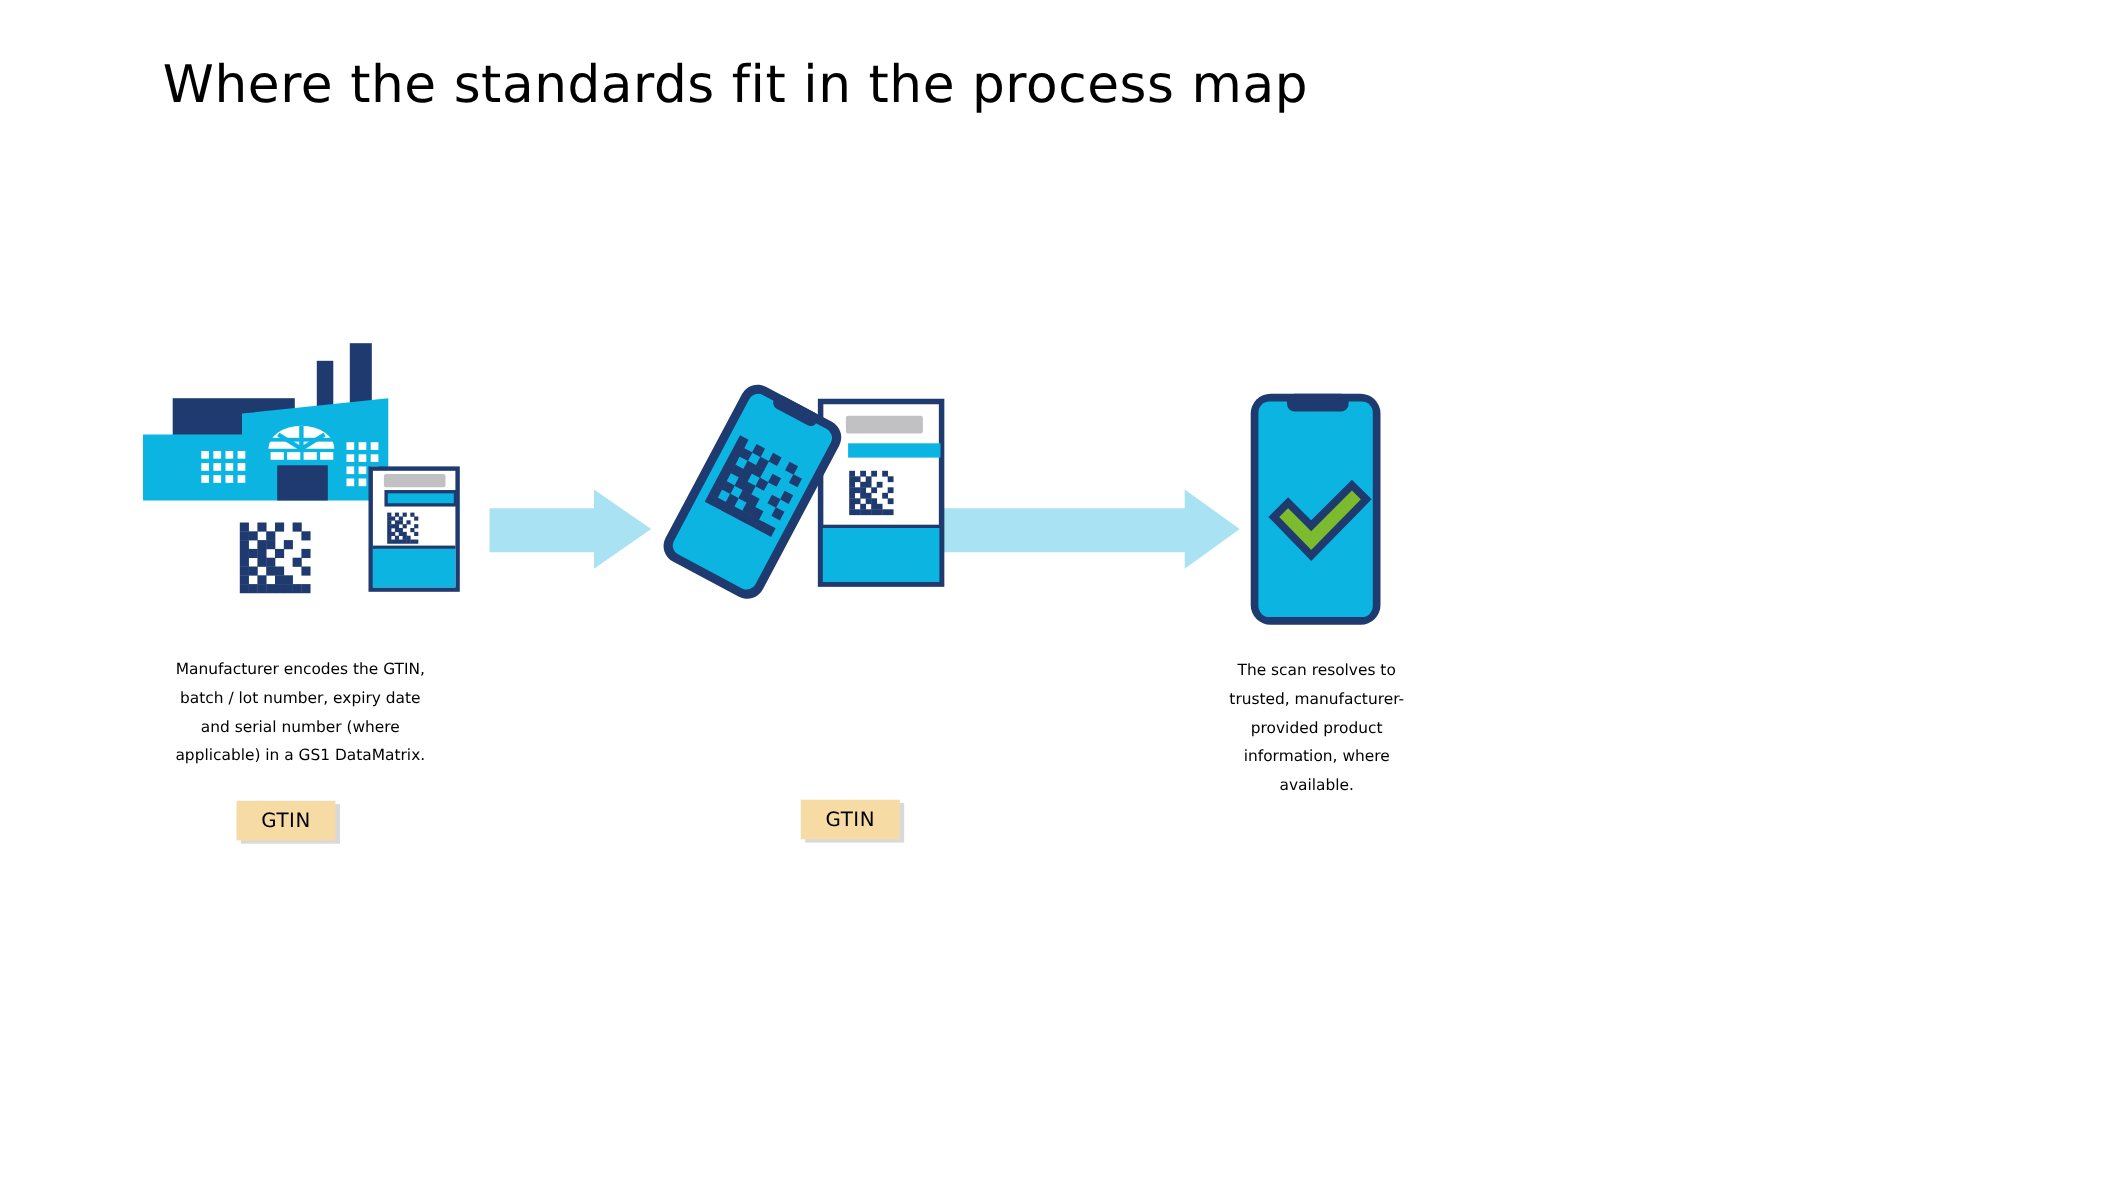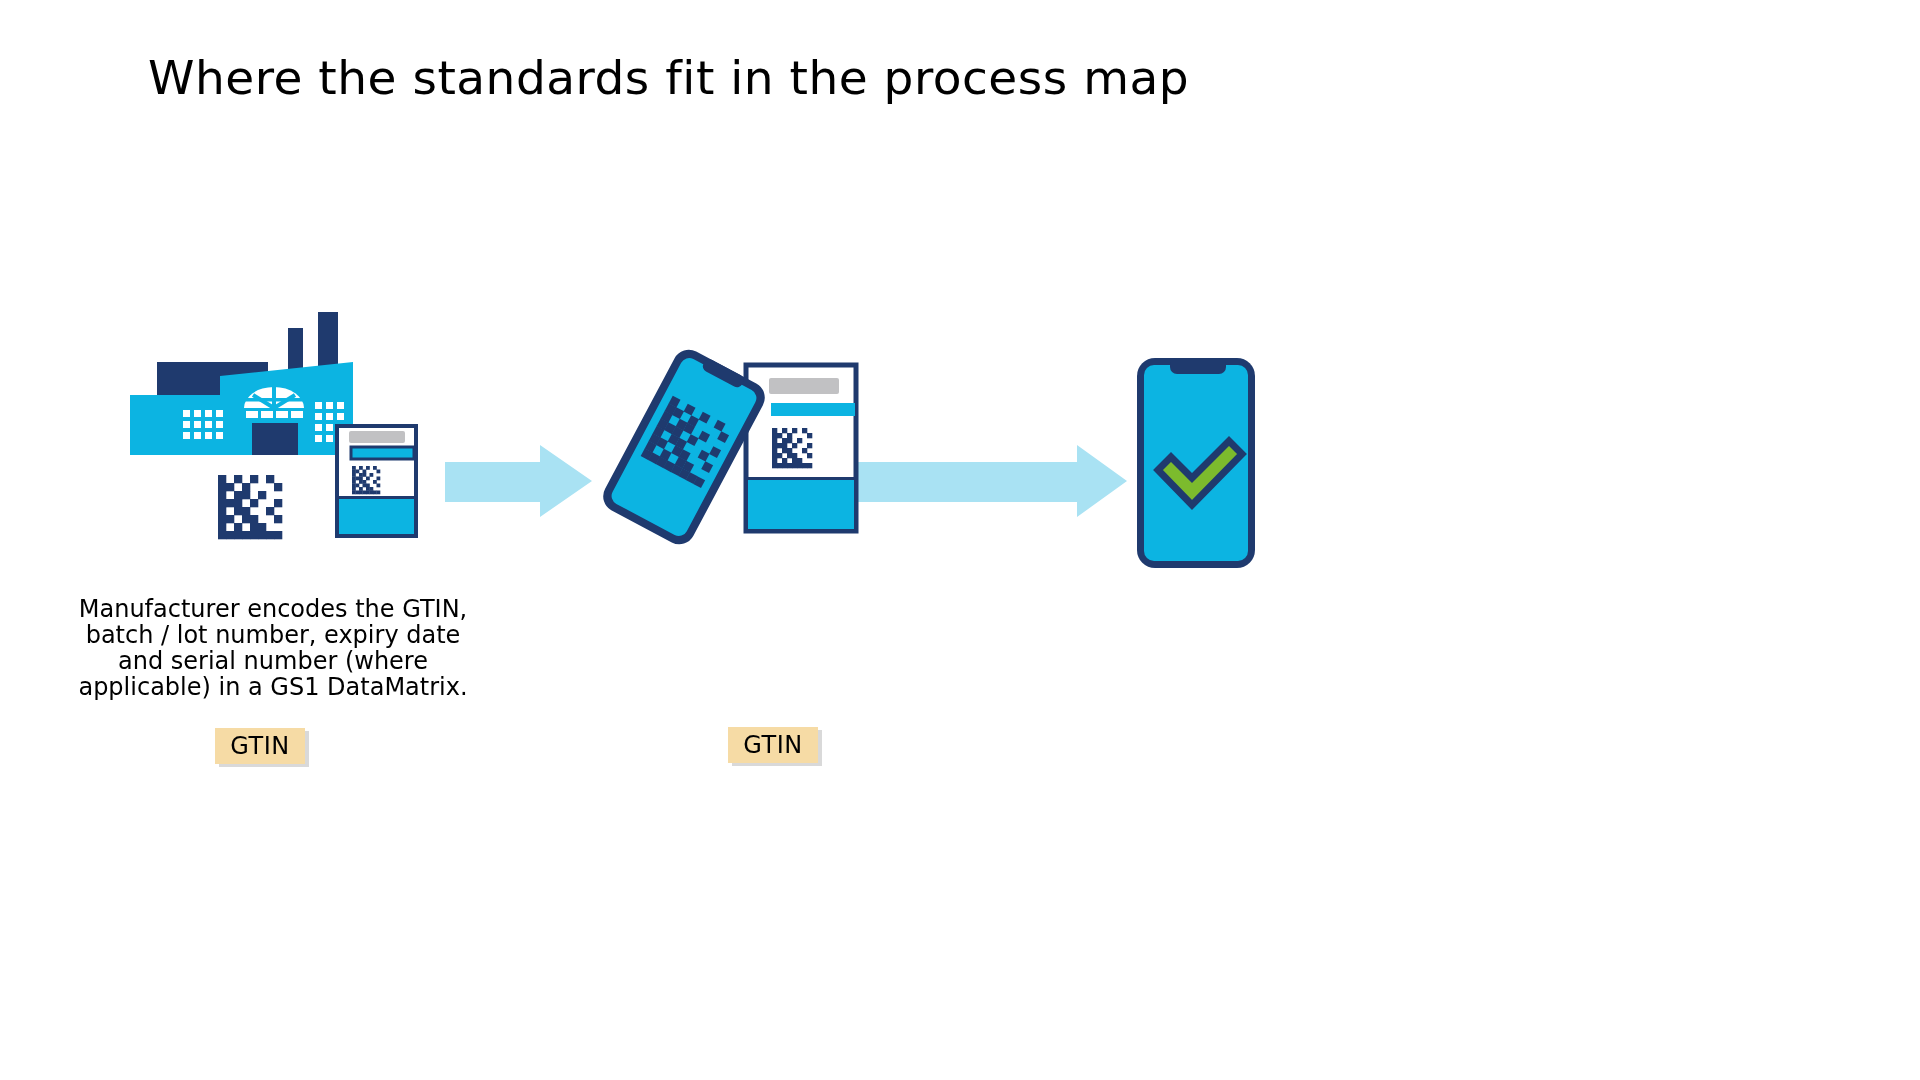--- a/index.html
+++ b/index.html
@@ -34,32 +34,32 @@
   .fill-navy{fill:var(--navy);}
   .fill-cyan{fill:var(--cyan);}
   .fill-white{fill:#ffffff;}
   .fill-gray{fill:var(--gray);}
   .fill-green{fill:var(--green);}
   .fill-arrow{fill:var(--arrow);}
   .stroke-navy{stroke:var(--navy);}
   .stroke-cyan{stroke:var(--cyan);}
   .desc{
     position:absolute;width:400px;
-    font-size:24px;line-height:26px;color:var(--text);
+    font-size:14px;line-height:26px;color:var(--text);
     text-align:center;white-space:pre-line;
   }
   #desc1{left:73px;top:596px;}
   #desc2{left:565px;top:591px;}
   #desc3{left:997px;top:597px;}
   .badge{
     position:absolute;width:90px;height:36px;
     background:var(--badge-bg);
     box-shadow:4px 3px 0 var(--badge-shadow);
     display:flex;align-items:center;justify-content:center;
-    font-size:24px;color:var(--text);letter-spacing:0.5px;
+    font-size:18px;color:var(--text);letter-spacing:0.5px;
   }
   #badge1{left:215px;top:728px;}
   #badge2{left:728px;top:727px;}
 </style>
 </head>
 <body>
 
 <div class="canvas">
 
   <div class="slide-title">Where the standards fit in the process map</div>
@@ -320,17 +320,22 @@
       <rect class="fill-cyan" x="14" y="15" width="104" height="196" rx="10"></rect>
       <rect class="fill-navy" x="40" y="8" width="56" height="16" rx="7"></rect>
       <path class="fill-green stroke-navy" stroke-width="7" stroke-linejoin="miter" d="M28,120 L41,107 L62,128 L99,91 L112,104 L62,155 Z"></path>
     </g>
   </svg>
 
   <div id="desc1" class="desc">Manufacturer encodes the GTIN,
 batch / lot number, expiry date
 and serial number (where
 applicable) in a GS1 DataMatrix.</div>
+  <div id="desc3" class="desc">The scan resolves to
+trusted, manufacturer-
+provided product
+information, where
+available.</div>
 
   <div id="badge1" class="badge">GTIN</div>
   <div id="badge2" class="badge">GTIN</div>
 
 </div>
 
 </body></html>

